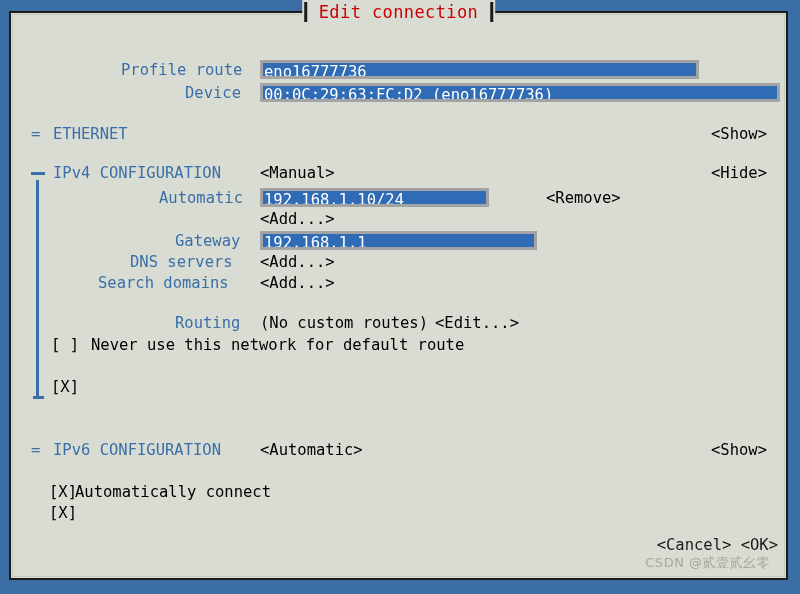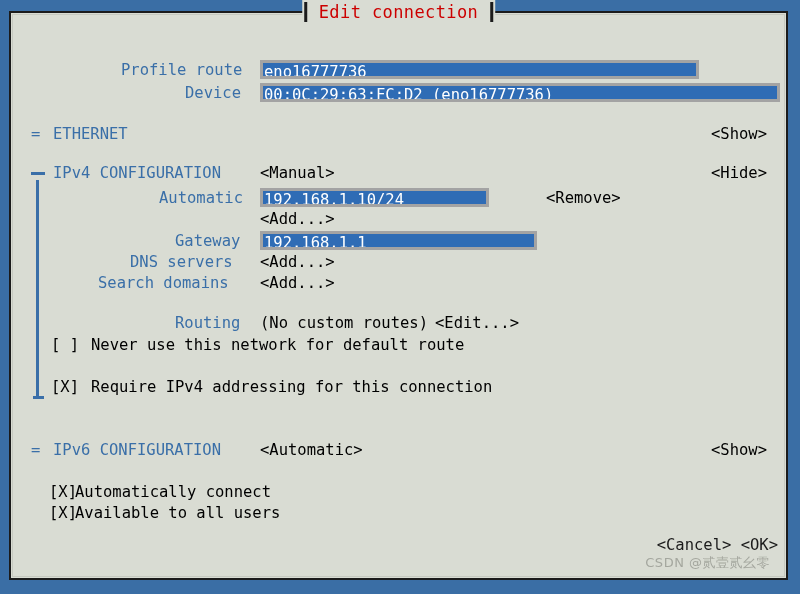--- a/index.html
+++ b/index.html
@@ -209,31 +209,29 @@
     <div class="row dark" style="left:249px; top:262px;">&lt;Add...&gt;</div>
 
     <div class="row lbl" style="left:164px; top:302px;">Routing</div>
     <div class="row dark" style="left:249px; top:302px;">(No custom routes)</div>
     <div class="row dark" style="left:424px; top:302px;">&lt;Edit...&gt;</div>
 
     <div class="row dark" style="left:40px; top:324px;">[ ]</div>
     <div class="row dark" style="left:80px; top:324px;">Never use this network for default route</div>
 
     <div class="row dark" style="left:40px; top:366px;">[X]</div>
-    <div class="row dark" style="left:80px; top:366px;">Require IPv4 addressing for this connection</div>
 
     <div class="sym" style="left:20px; top:429px;">=</div>
     <div class="row blue" style="left:42px; top:429px;">IPv6 CONFIGURATION</div>
     <div class="row dark" style="left:249px; top:429px;">&lt;Automatic&gt;</div>
     <div class="row dark" style="left:700px; top:429px;">&lt;Show&gt;</div>
 
     <div class="row dark" style="left:38px; top:471px;">[X]</div>
     <div class="row dark" style="left:64px; top:471px;">Automatically connect</div>
 
     <div class="row dark" style="left:38px; top:492px;">[X]</div>
-    <div class="row dark" style="left:64px; top:492px;">Available to all users</div>
 
     <div id="buttons"><span>&lt;Cancel&gt;</span><span> </span><span>&lt;OK&gt;</span></div>
 
     <div id="watermark">CSDN @贰壹贰幺零</div>
 
   </div>
 </div>
 
 </body></html>

